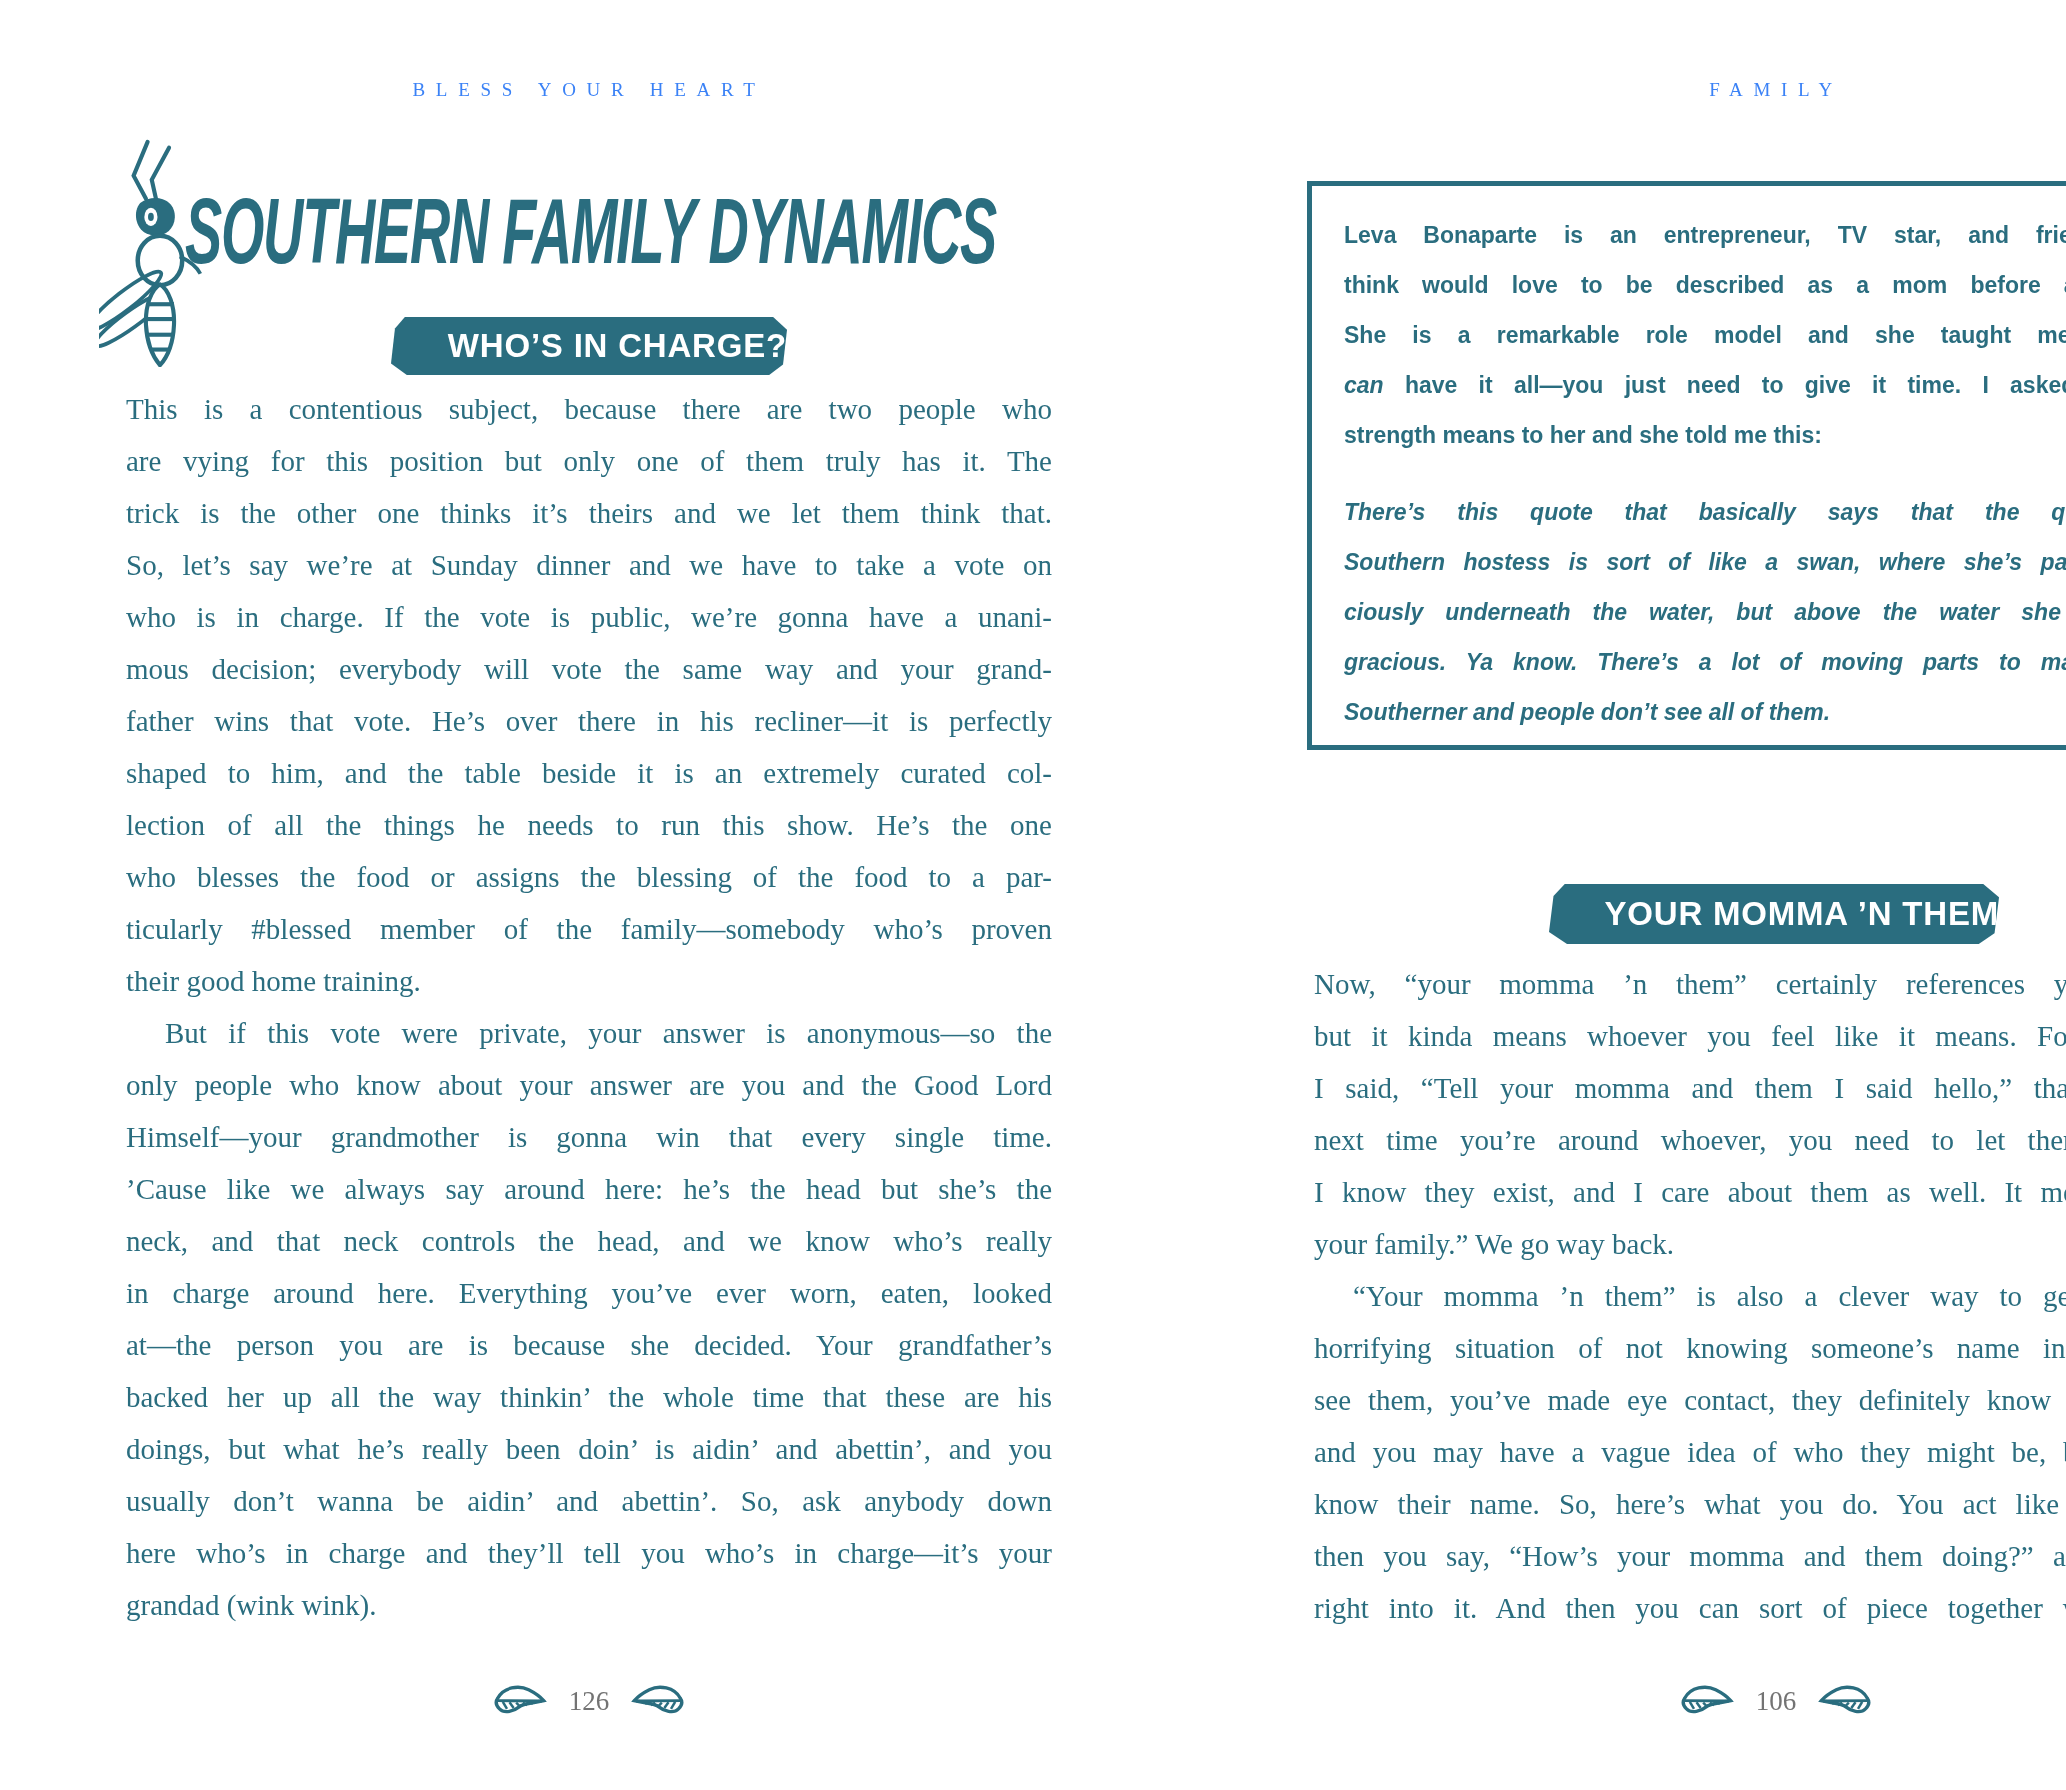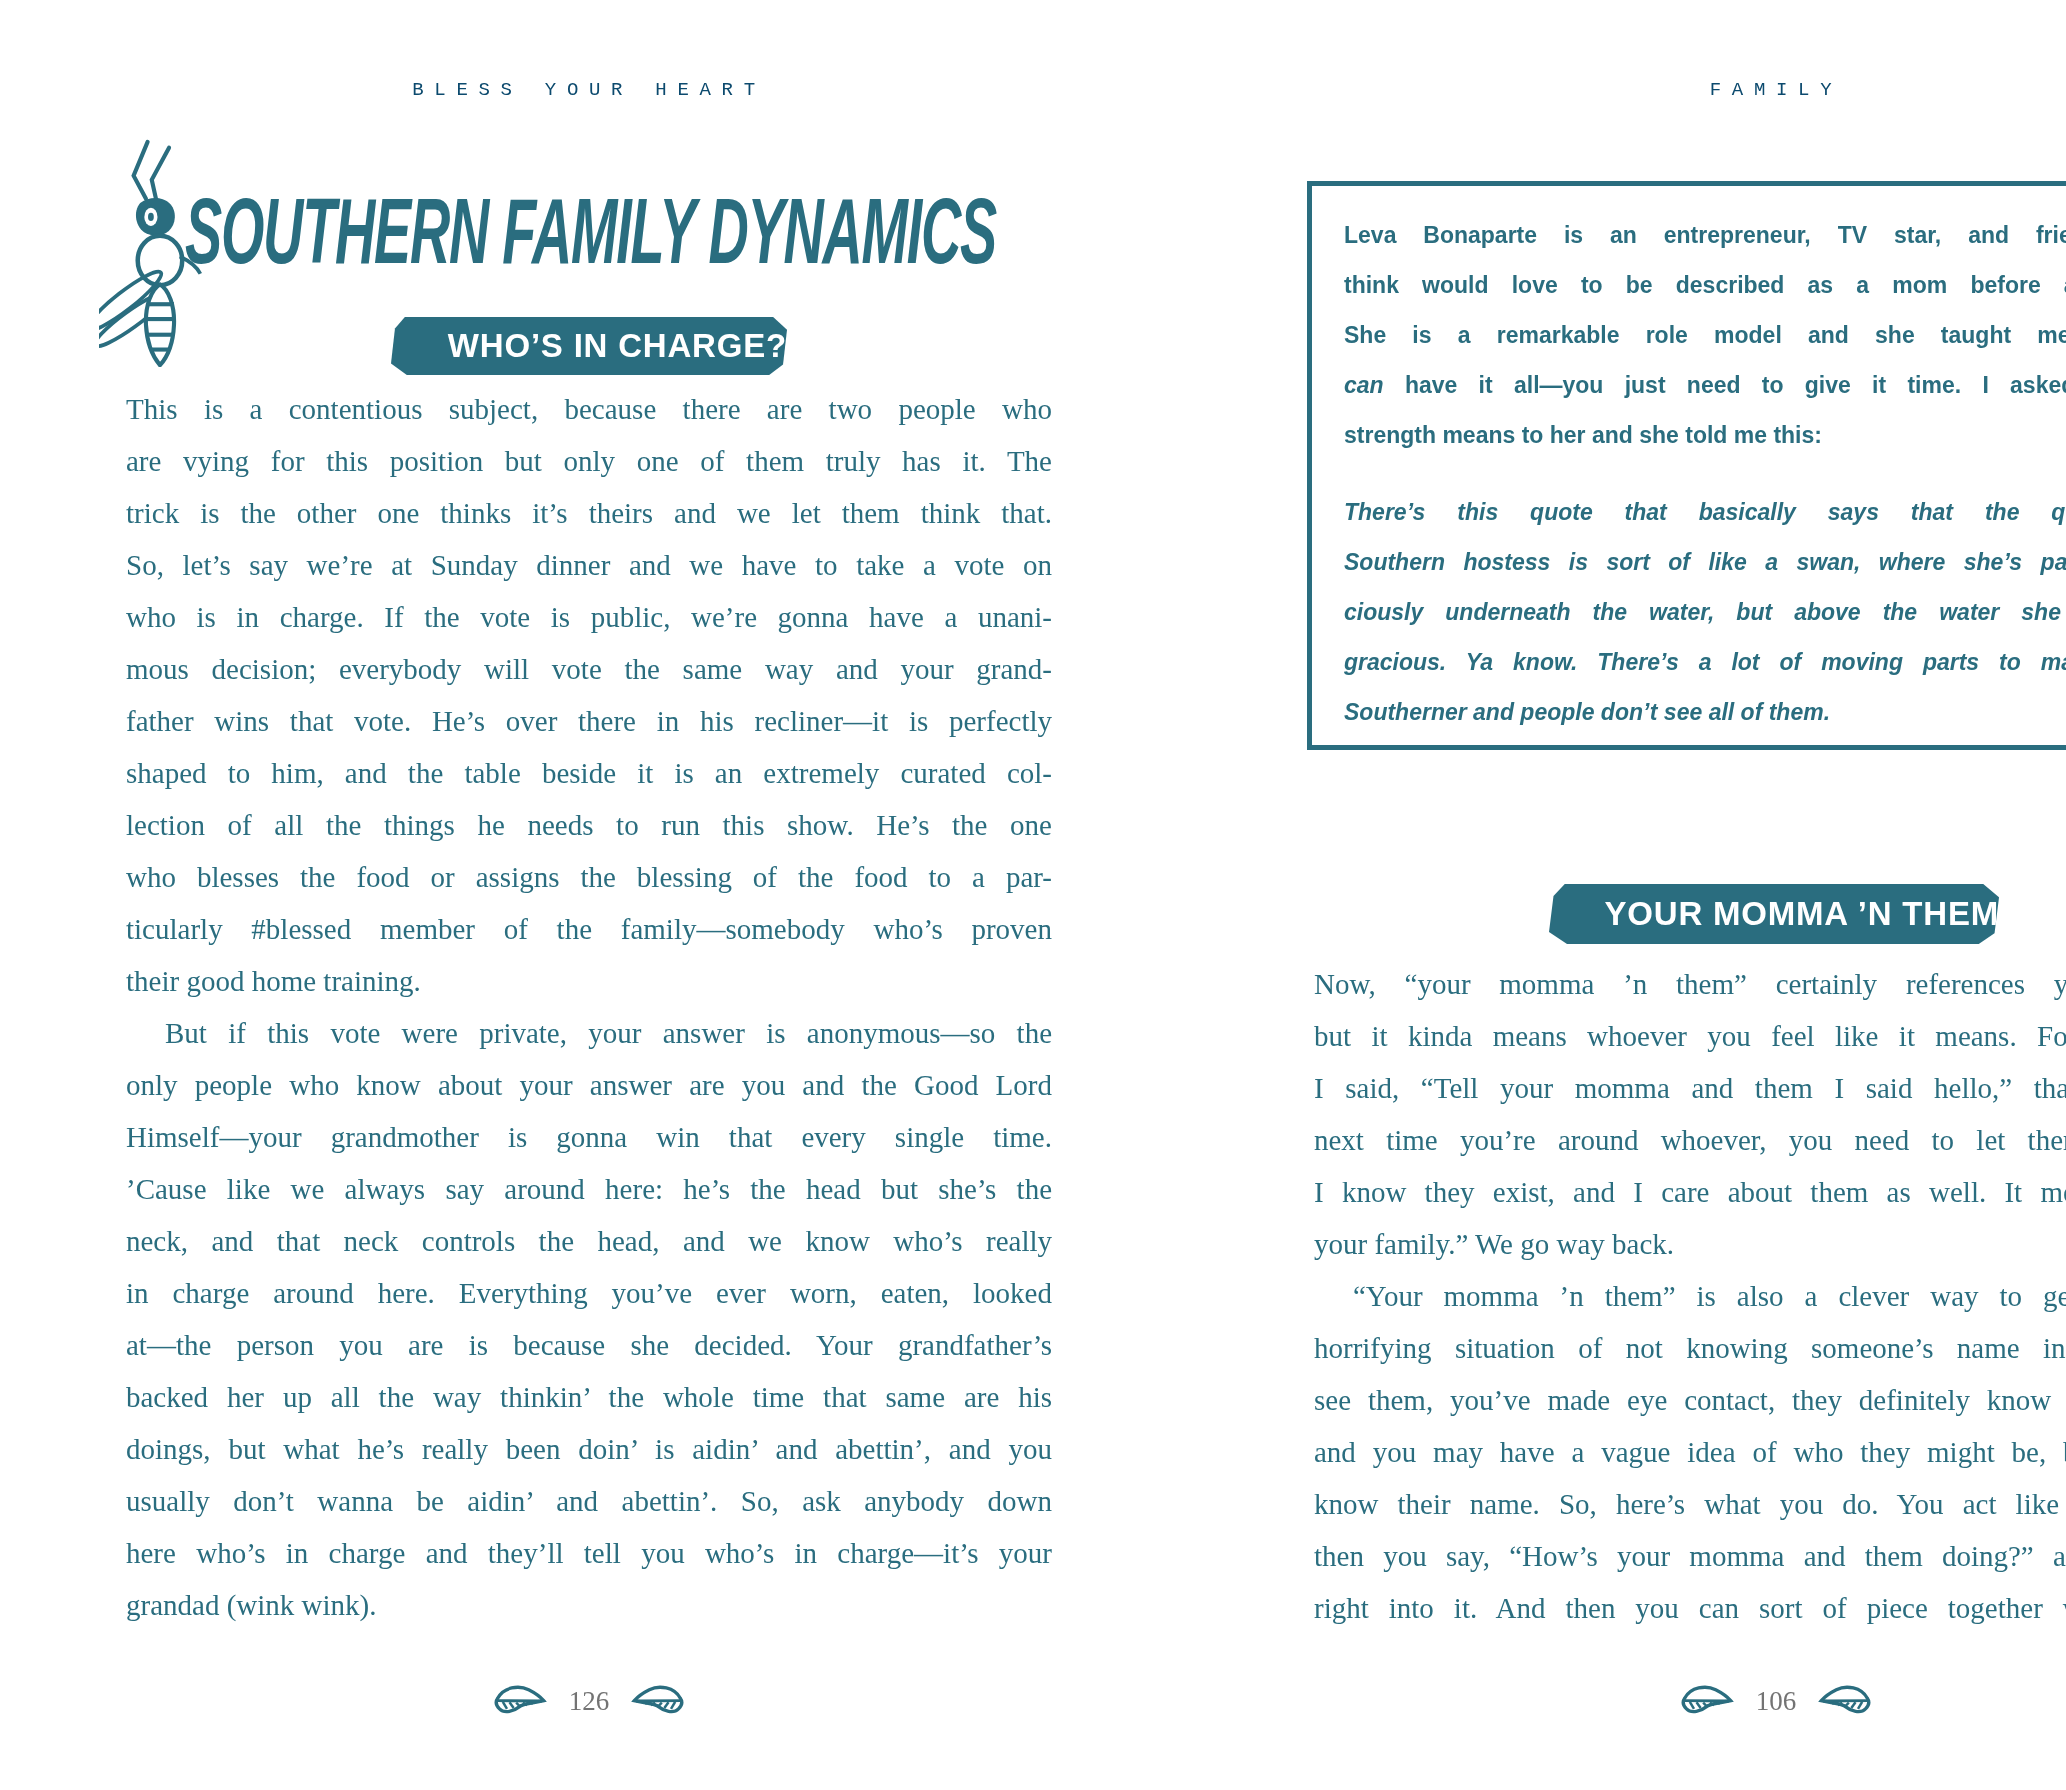--- a/index.html
+++ b/index.html
@@ -1,20 +1,20 @@
 <!DOCTYPE html>
 <html style="font-size:6.6px"><head>
 <meta charset="utf-8">
 <style>
   html,body{margin:0;padding:0;background:#ffffff;}
   #spread{position:relative;width:2350px;height:1790px;background:#ffffff;overflow:hidden;
           font-family:"Liberation Serif",serif;color:#2a6d7f;}
 
-  .running-head{position:absolute;top:79px;font-family:Liberation Mono, monospace;
-    font-size:19px;letter-spacing:10.7px;font-weight:400;color:#0c4a6e;text-align:center;}
+  .running-head{position:absolute;top:79px;font-family:Liberation Serif, serif;
+    font-size:19px;letter-spacing:10.7px;font-weight:400;color:#3b82f6;text-align:center;}
   #rh-left{left:126px;width:926px;}
   #rh-right{left:1314px;width:924px;}
 
   #chapter-title{position:absolute;left:185px;top:185px;font-family:"Liberation Sans",sans-serif;
     font-style:italic;font-weight:bold;font-size:93px;line-height:93px;white-space:nowrap;
     letter-spacing:-2.1px;transform:scaleX(0.60);transform-origin:left center;color:#2a6d7f;}
 
   #bee{position:absolute;left:99px;top:136px;width:103px;height:231px;}
 
   .badge{position:absolute;background:#2a6d7f;color:#ffffff;font-family:"Liberation Sans",sans-serif;
@@ -97,21 +97,21 @@
       <div class="tline"><span>who blesses the food or assigns the blessing of the food to a par-</span></div>
       <div class="tline"><span>ticularly #blessed member of the family—somebody who’s proven</span></div>
       <div class="tline end"><span>their good home training.</span></div>
       <div class="tline ind"><span>But if this vote were private, your answer is anonymous—so the</span></div>
       <div class="tline"><span>only people who know about your answer are you and the Good Lord</span></div>
       <div class="tline"><span>Himself—your grandmother is gonna win that every single time.</span></div>
       <div class="tline"><span>’Cause like we always say around here: he’s the head but she’s the</span></div>
       <div class="tline"><span>neck, and that neck controls the head, and we know who’s really</span></div>
       <div class="tline"><span>in charge around here. Everything you’ve ever worn, eaten, looked</span></div>
       <div class="tline"><span>at—the person you are is because she decided. Your grandfather’s</span></div>
-      <div class="tline"><span>backed her up all the way thinkin’ the whole time that same are his</span></div>
+      <div class="tline"><span>backed her up all the way thinkin’ the whole time that these are his</span></div>
       <div class="tline"><span>doings, but what he’s really been doin’ is aidin’ and abettin’, and you</span></div>
       <div class="tline"><span>usually don’t wanna be aidin’ and abettin’. So, ask anybody down</span></div>
       <div class="tline"><span>here who’s in charge and they’ll tell you who’s in charge—it’s your</span></div>
       <div class="tline end"><span>grandad (wink wink).</span></div>
     </div>
 
   <div class="footer" id="footer-left">
     <svg class="wing" viewBox="0 0 132 86">
       <path d="M14 36 C28 10 64 4 88 16 C102 23 116 33 124 42 L104 46 C90 48 80 50 70 54 C52 68 30 74 18 62 C8 52 8 44 14 36 Z" fill="#ffffff" stroke="#2a6d7f" stroke-width="8"></path>
       <path d="M12 42 L120 43" stroke="#2a6d7f" stroke-width="7"></path>

